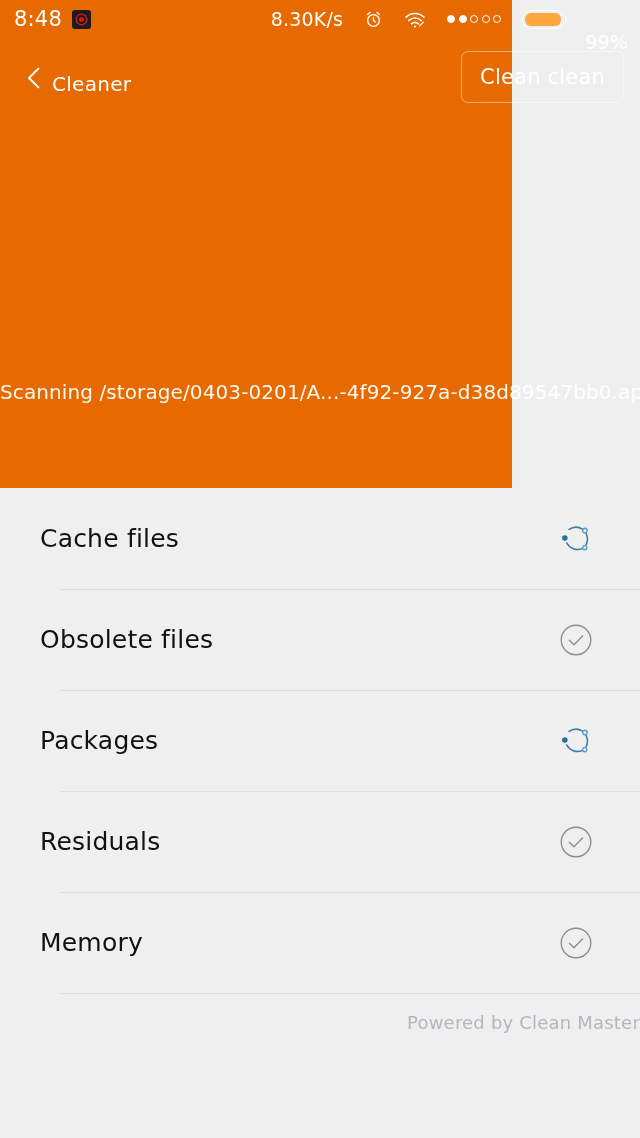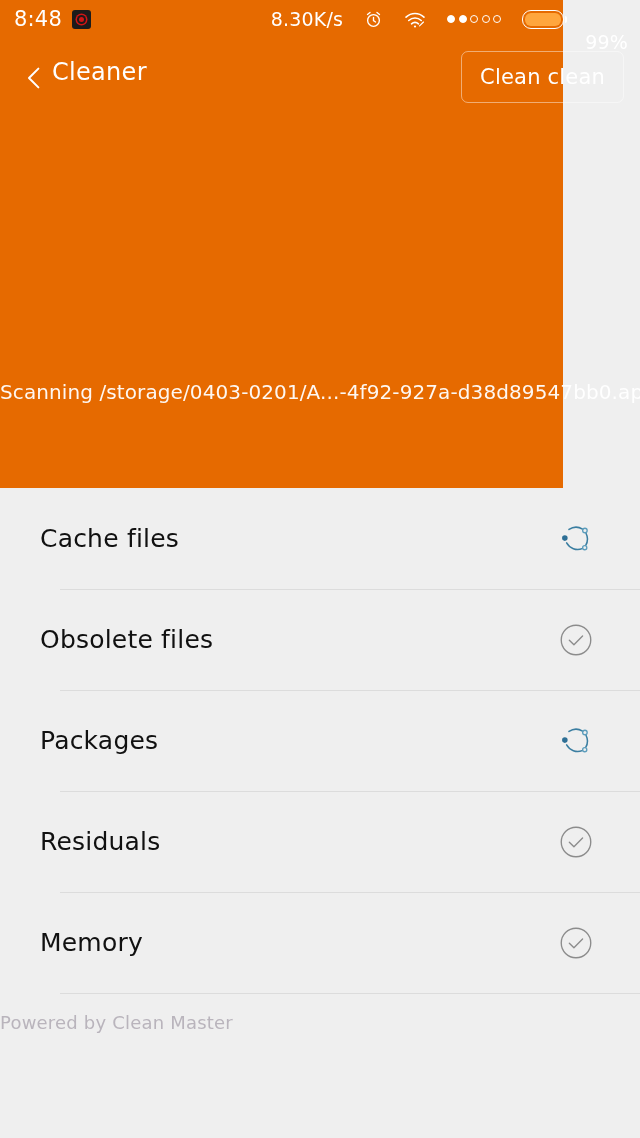--- a/index.html
+++ b/index.html
@@ -15,21 +15,21 @@
     width: 640px;
     height: 1138px;
     overflow: hidden;
     background: #EFEFEF;
   }
 
   
   .hero {
     position: absolute;
     left: 0; top: 0;
-    width: 563px;
+    width: 512px;
     height: 488px;
     background: #E66A00;
   }
 
   
   .statusbar {
     position: absolute;
     left: 0; top: 0;
     width: 640px;
     height: 38px;
@@ -132,26 +132,26 @@
     position: absolute;
     left: 14px; top: 6px;
     width: 40px; height: 52px;
     display: flex;
     align-items: center;
     justify-content: center;
   }
   .back-btn svg { display:block; }
   .appbar-title {
     position: absolute;
-    left: 52px; top: 0;
+    left: 52px; top: 12px;
     height: 52px;
     display: flex;
     align-items: center;
     color: #ffffff;
-    font-size: 24px;
+    font-size: 20px;
     letter-spacing: .3px;
   }
   .deepclean {
     position: absolute;
     right: 16px; top: 5px;
     height: 52px;
     box-sizing: border-box;
     padding: 0 18px;
     display: flex;
     align-items: center;
@@ -241,21 +241,21 @@
     left: 60px; right: 0; bottom: 0;
     height: 1px;
     background: #DCDCDC;
   }
 
   
   .powered {
     position: absolute;
     left: 0; top: 1012px;
     width: 640px;
-    text-align: left;
+    text-align: right;
     color: #B9B4BC;
     font-size: 18px;
     letter-spacing: .2px;
   }
   .stop-btn {
     position: absolute;
     left: 42px; top: 1038px;
     width: 556px;
     height: 62px;
     border-radius: 31px;

